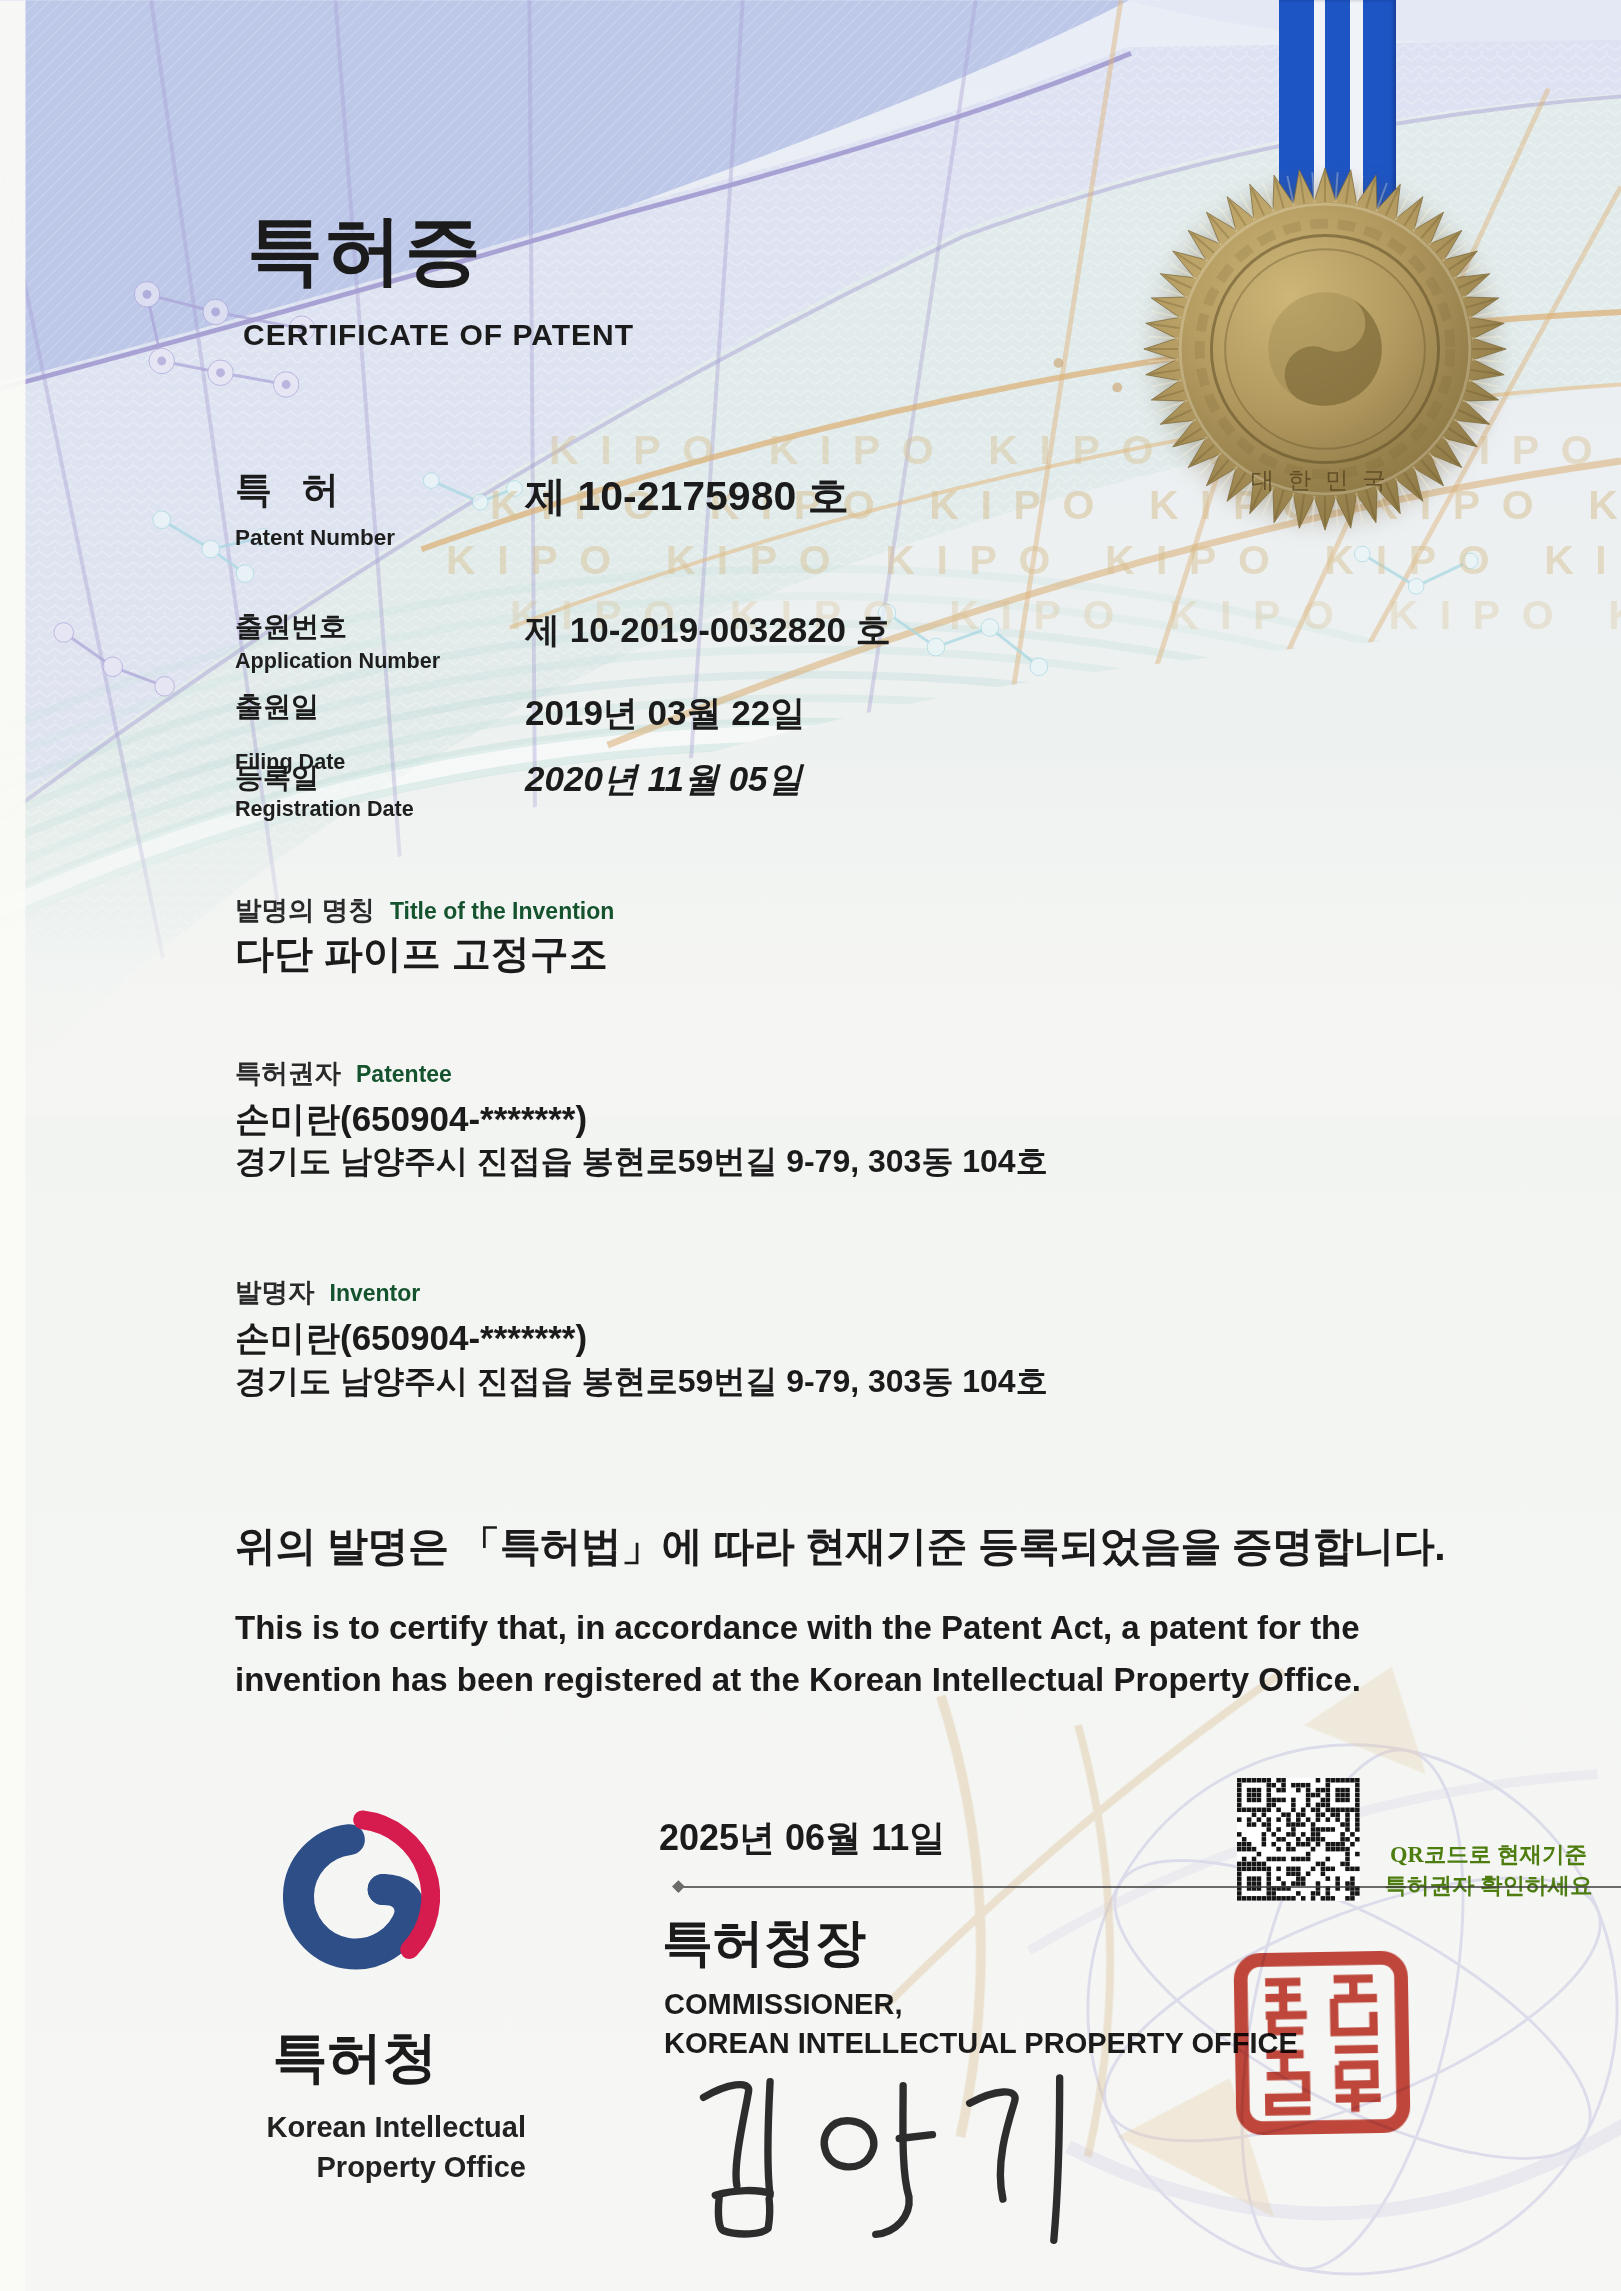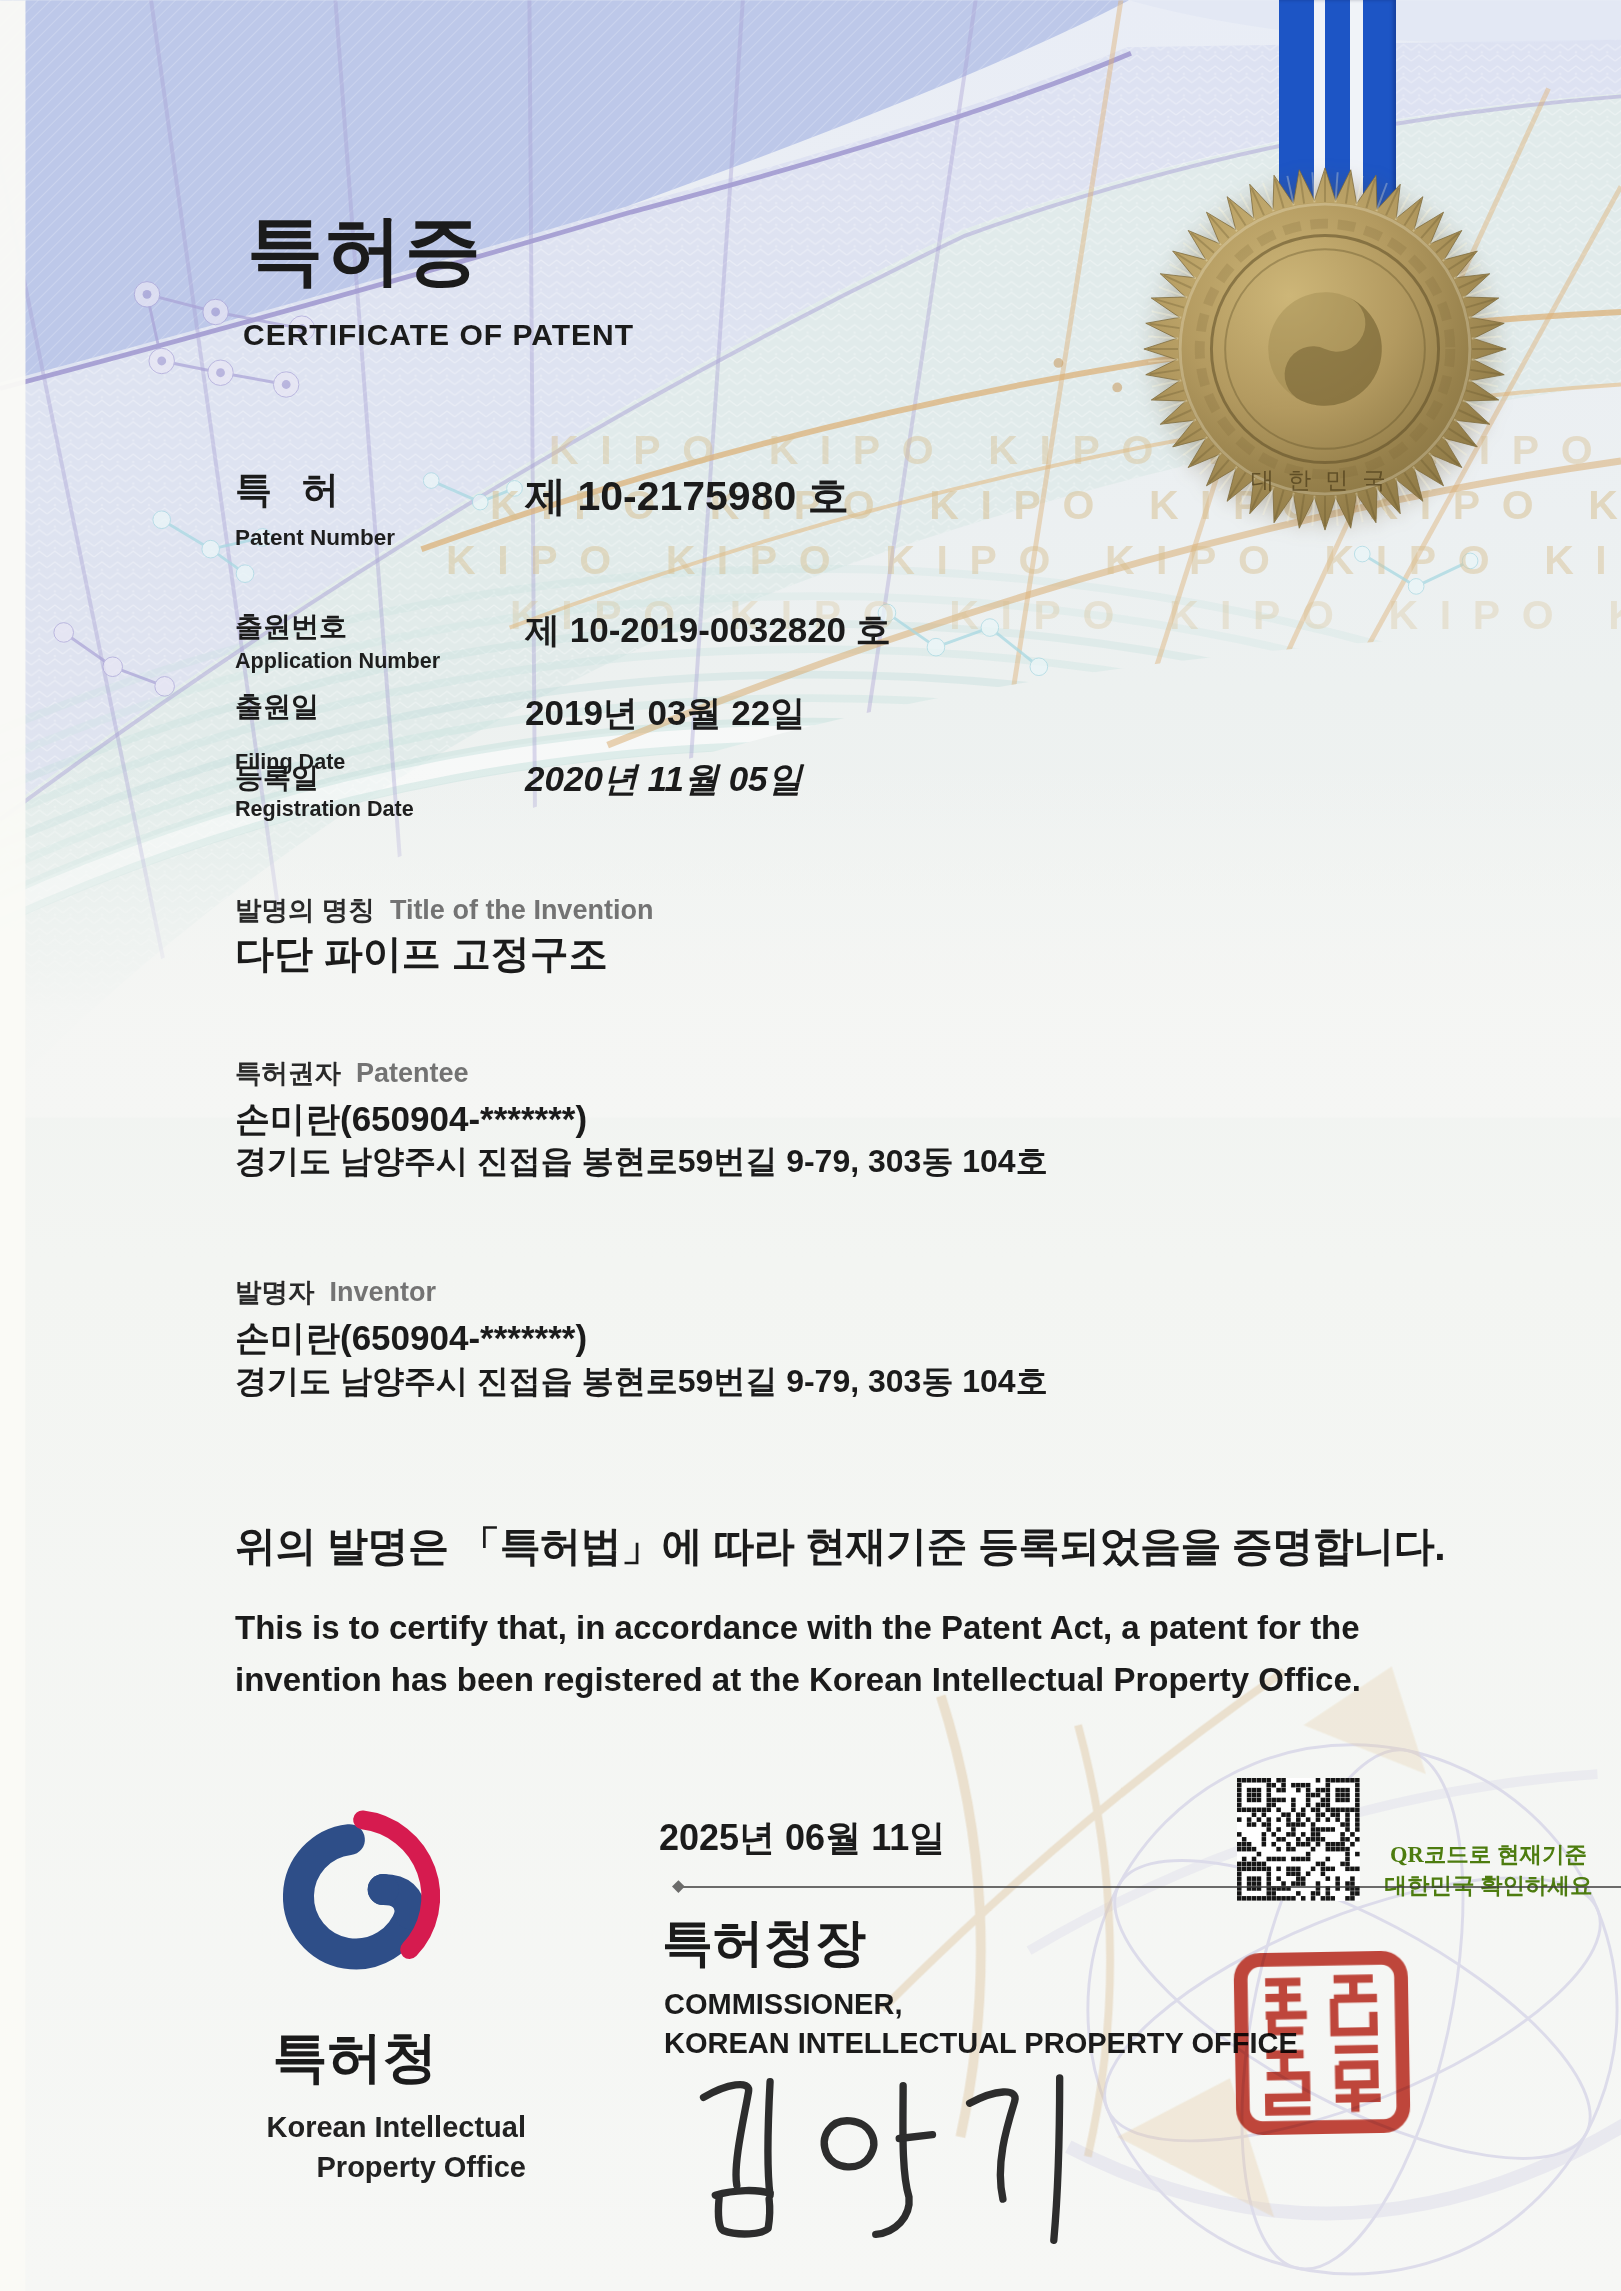--- a/index.html
+++ b/index.html
@@ -41,21 +41,21 @@
   #f2-en{top:648px;font-size:21.6px;}
   #f2-val{top:607px;font-size:35px;}
   #f3-ko{top:688px;font-size:28px;}
   #f3-en{top:725px;font-size:21.6px;margin-top:24px;}
   #f3-val{top:690px;font-size:35px;}
   #f4-ko{top:759px;font-size:28px;}
   #f4-en{top:796px;font-size:21.6px;}
   #f4-val{top:756px;font-size:35px;font-style:italic;}
   .sect-head{left:235px;display:flex;gap:15px;align-items:baseline;z-index:3;}
   .sect-head .k{font-size:26.5px;font-weight:600;color:#2a2a2a;}
-  .sect-head .e{font-size:27px;font-weight:600;color:#737373;}
+  .sect-head .e{font-size:23px;font-weight:600;color:#14532d;}
   #inv-head{top:892px;}
   #inv-title{left:235px;top:927px;font-size:39px;font-weight:700;z-index:3;}
   #pat-head{top:1055px;}
   #pat-name{left:235px;top:1096px;font-size:35px;font-weight:700;z-index:3;}
   #pat-addr{left:235px;top:1140px;font-size:32px;font-weight:700;z-index:3;}
   #invtr-head{top:1274px;}
   #invtr-name{left:235px;top:1315px;font-size:35px;font-weight:700;z-index:3;}
   #invtr-addr{left:235px;top:1360px;font-size:32px;font-weight:700;z-index:3;}
   #stmt-ko{left:235px;top:1519px;font-size:41px;font-weight:800;z-index:3;letter-spacing:-0.5px;}
   #stmt-en{left:235px;top:1602px;font-size:33px;font-weight:700;line-height:52px;z-index:3;}
@@ -749,21 +749,21 @@
         <rect x="75" y="120" width="4.6" height="4.6"></rect>
         <rect x="85" y="120" width="4.6" height="4.6"></rect>
         <rect x="90" y="120" width="4.6" height="4.6"></rect>
         <rect x="95" y="120" width="4.6" height="4.6"></rect>
         <rect x="110" y="120" width="4.6" height="4.6"></rect>
         <rect x="115" y="120" width="4.6" height="4.6"></rect>
       </g>
   </svg>
   <div class="abs" id="qr-caption">
     <div>QR코드로 현재기준</div>
-    <div>대한민국 확인하세요</div>
+    <div>특허권자 확인하세요</div>
   </div>
 
   <svg class="abs" id="seal" width="178" height="186" viewBox="0 0 182 190">
     <rect x="9" y="9" width="164" height="172" rx="20" fill="none" stroke="var(--seal_red)" stroke-width="14"></rect>
     <g fill="none" stroke="var(--seal_red)" stroke-width="8.5">
       <path d="M34,32 h36 M34,48 h36 M52,32 v34 M34,66 h42 M40,66 v16 h32"></path>
       <path d="M104,30 h40 M124,30 v18 M104,50 h44 M104,50 v34 h40 v-20"></path>
       <path d="M34,106 h38 M52,106 v22 M34,128 h40 v22 h-38 v14 h42"></path>
       <path d="M104,102 h44 M108,118 h36 v20 h-36 v-20 M104,152 h46 M124,138 v28"></path>
     </g>

